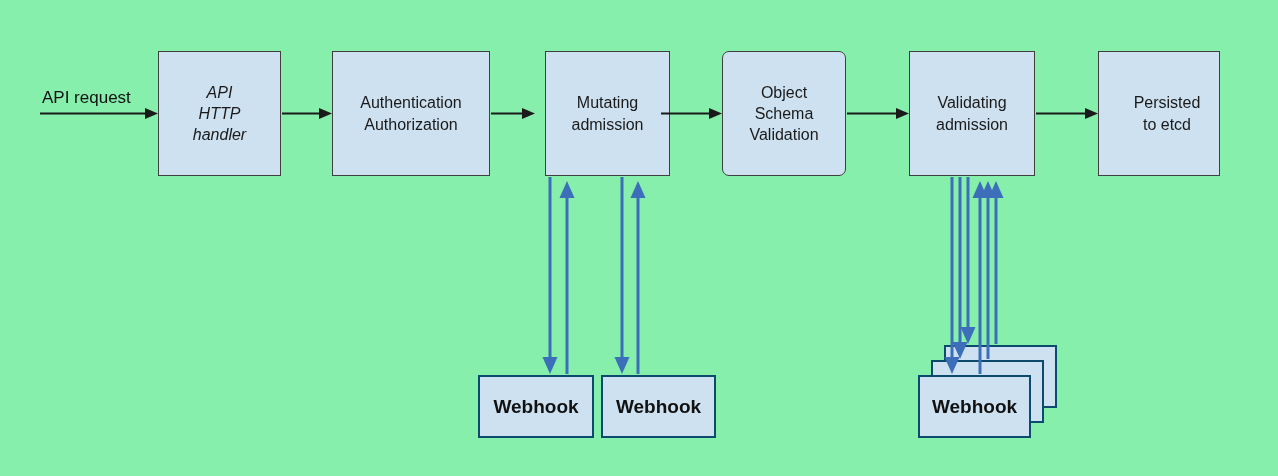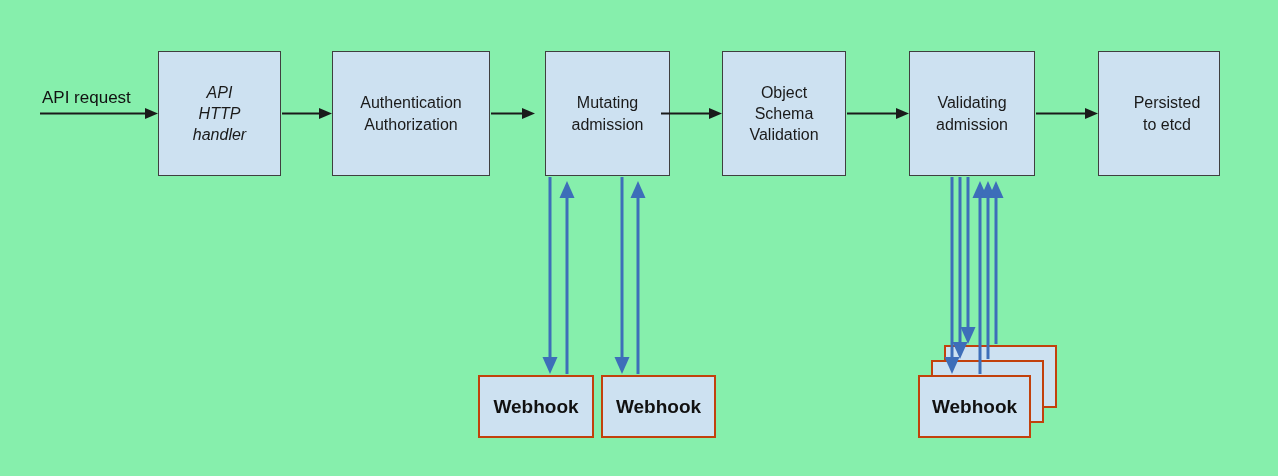--- a/index.html
+++ b/index.html
@@ -25,21 +25,21 @@
     text-align: center;
     font-size: 16px;
     line-height: 1.32;
     color: #1a1a1a;
     white-space: pre-line;
     box-sizing: border-box;
   }
   .webhook {
     position: absolute;
     background: #cde1f1;
-    border: 2px solid #c2410c;
+    border: 2px solid #0c4a6e;
     display: flex;
     align-items: center;
     justify-content: center;
     text-align: center;
     font-size: 19px;
     font-weight: 600;
     color: #111111;
     box-sizing: border-box;
   }
   .api-request-label {
@@ -57,21 +57,21 @@
     top: 0;
     width: 1278px;
     height: 476px;
     pointer-events: none;
     z-index: 5;
   }
   
   .n0 { left: 158px; top: 51px; width: 123px; height: 125px; font-style: italic; }
   .n1 { left: 332px; top: 51px; width: 158px; height: 125px; }
   .n2 { left: 535px; top: 51px; width: 125px; height: 125px; margin-left: 10px; }
-  .n3 { left: 722px; top: 51px; width: 124px; height: 125px; }
+  .n3 { left: 722px; top: 51px; width: 124px; height: 125px; border-radius: 7px; }
   .n4 { left: 909px; top: 51px; width: 126px; height: 125px; }
   .n5 { left: 1098px; top: 51px; width: 122px; height: 125px; padding-left: 16px; }
   
   .wh-m0 { left: 478px; top: 375px; width: 116px; height: 63px; }
   .wh-m1 { left: 601px; top: 375px; width: 115px; height: 63px; }
   .wh-v-back   { left: 944px; top: 345px; width: 113px; height: 63px; }
   .wh-v-middle { left: 931px; top: 360px; width: 113px; height: 63px; }
   .wh-v-front  { left: 918px; top: 375px; width: 113px; height: 63px; }
 </style>
 </head>

